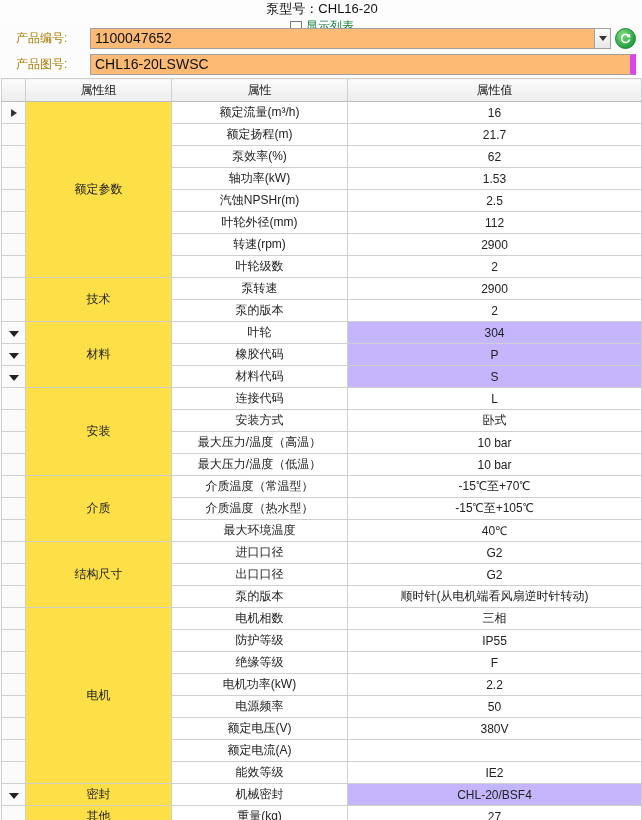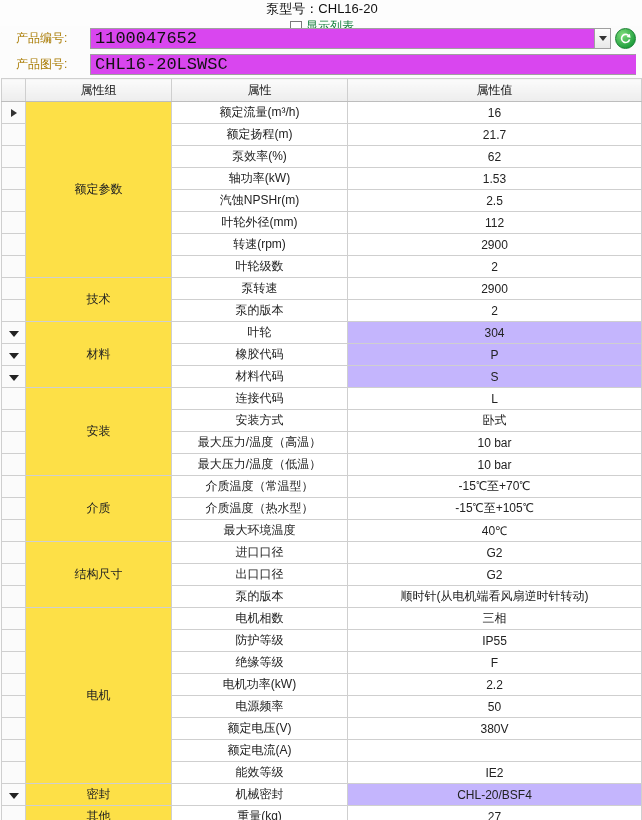--- a/index.html
+++ b/index.html
@@ -83,32 +83,32 @@
   .field-control {
     flex: 1;
     display: flex;
     align-items: stretch;
     height: 21px;
   }
   .field-input {
     flex: 1;
     border: 1px solid #a0a0a0;
     border-right: none;
-    background: #d946ef;
-    font-size: 17px;
-    font-family: Liberation Mono, monospace;
+    background: #fdba74;
+    font-size: 14px;
+    font-family: Liberation Sans, sans-serif;
     padding: 0 4px;
     color: #111;
     line-height: 19px;
     box-sizing: border-box;
     outline: none;
     height: 21px;
   }
   .field-input.plain {
-    border-right: 1px solid #d946ef;
+    border-right: 6px solid #d946ef;
   }
   .combo-btn {
     width: 17px;
     border: 1px solid #a0a0a0;
     background: linear-gradient(#fdfdfd, #e8e8e8);
     display: flex;
     align-items: center;
     justify-content: center;
     box-sizing: border-box;
     height: 21px;

